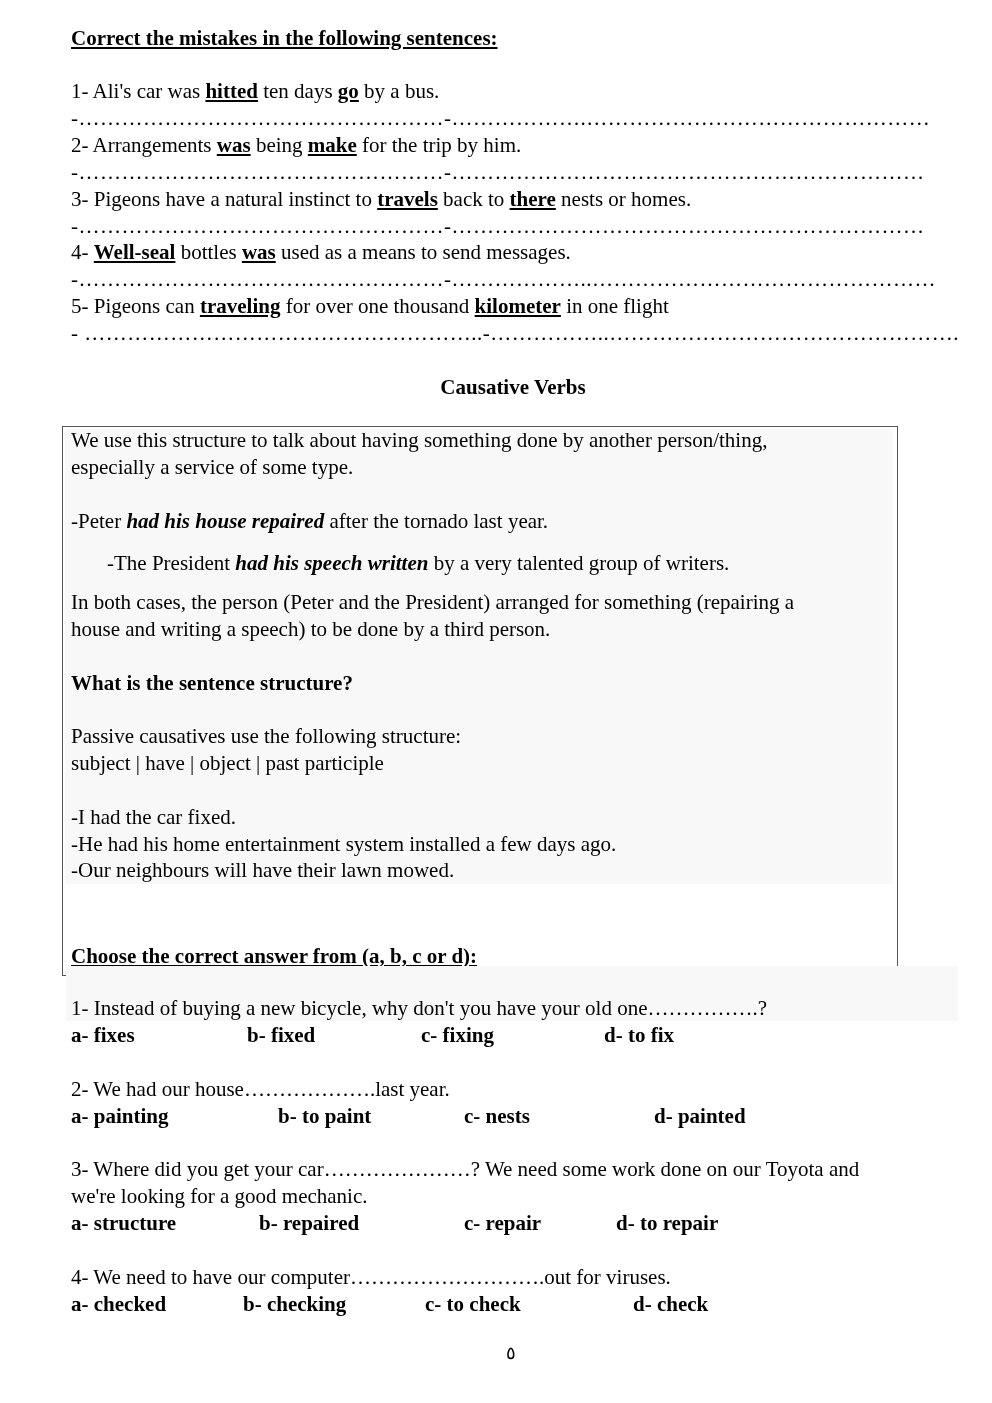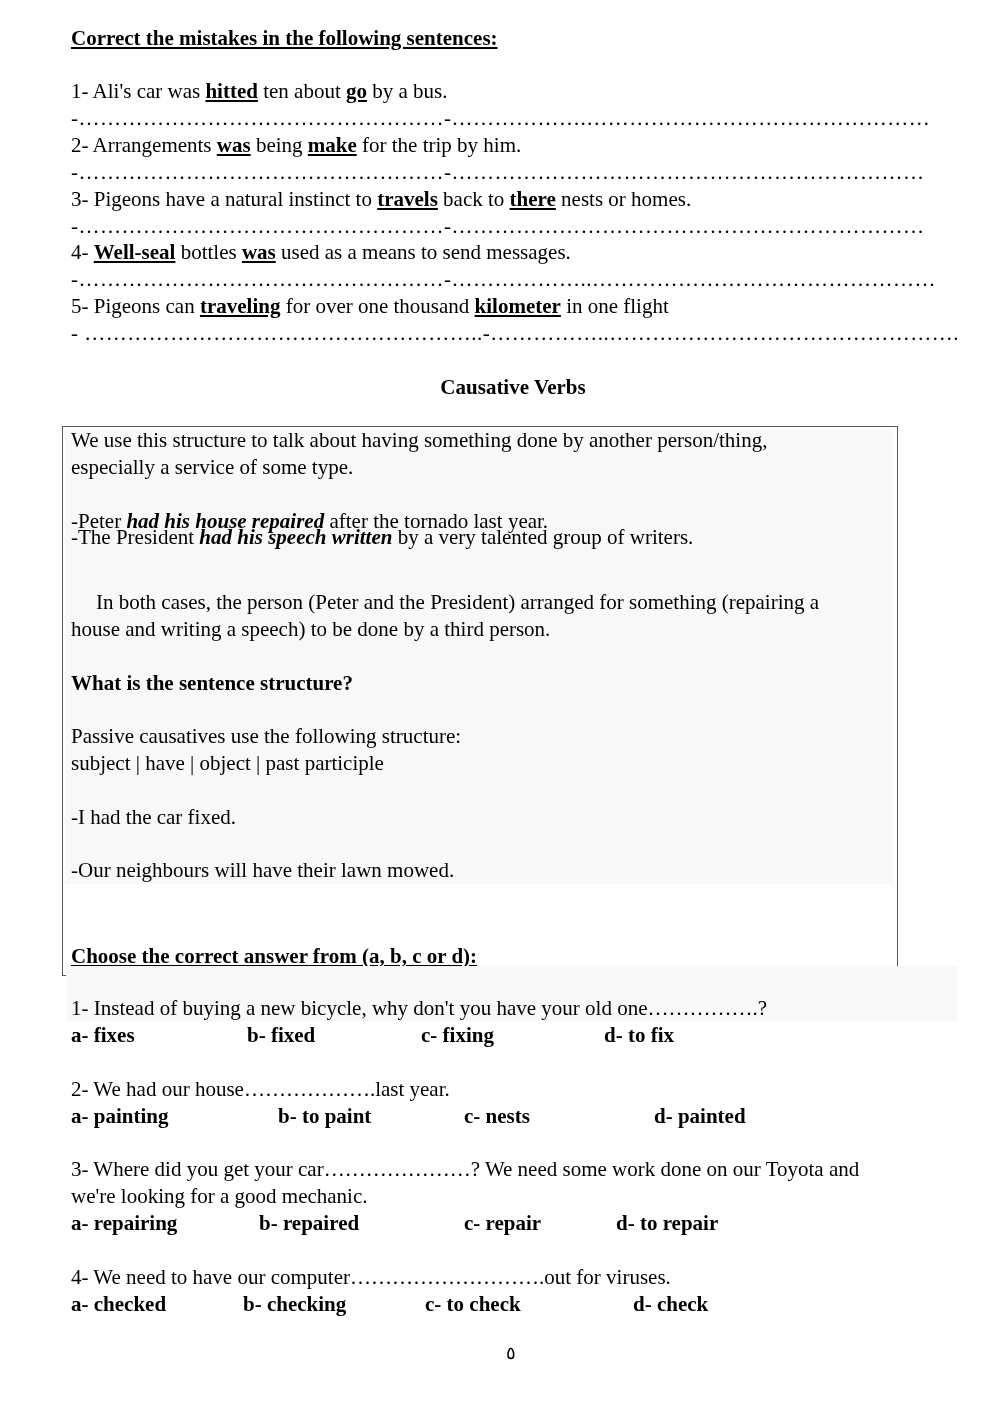--- a/index.html
+++ b/index.html
@@ -26,21 +26,21 @@
   .b { font-weight: bold; }
   .shade { position: absolute; left: 66px; top: 966px; width: 892px; height: 55px; background: #f8f8f8; }
   .opt { position: absolute; font-weight: bold; white-space: nowrap; font-size: 21px; }
 </style>
 </head>
 <body>
 
 <div class="abs heading" style="left:71px; top:26px;">Correct the mistakes in the following sentences:</div>
 
 <div class="abs" style="left:71px; top:79px;">
-  <span>1- Ali's car was </span><span class="ul-bold">hitted</span><span> ten about </span><span class="ul-bold">go</span><span> by a bus.</span>
+  <span>1- Ali's car was </span><span class="ul-bold">hitted</span><span> ten days </span><span class="ul-bold">go</span><span> by a bus.</span>
 </div>
 <div class="abs dots" style="left:71px; top:106px;">-……………………………………………-……………….…………………………………………</div>
 
 <div class="abs" style="left:71px; top:133px;">
   <span>2- Arrangements </span><span class="ul-bold">was</span><span> being </span><span class="ul-bold">make</span><span> for the trip by him.</span>
 </div>
 <div class="abs dots" style="left:71px; top:160px;">-……………………………………………-…………………………………………………………</div>
 
 <div class="abs" style="left:71px; top:187px;">
   <span>3- Pigeons have a natural instinct to </span><span class="ul-bold">travels</span><span> back to </span><span class="ul-bold">there</span><span> nests or homes.</span>
@@ -59,50 +59,51 @@
 
 <div class="abs center-title" style="left:0; width:1026px; text-align:center; top:375px;">Causative Verbs</div>
 
 <div class="box">
   <div class="box-inner"></div>
   <div class="line" style="top:1px;">We use this structure to talk about having something done by another person/thing,</div>
   <div class="line" style="top:28px;">especially a service of some type.</div>
   <div class="line" style="top:82px;">
     <span>-Peter </span><span class="bi">had his house repaired</span><span> after the tornado last year.</span>
   </div>
-  <div class="line" style="top:98px;">
+  <div class="line" style="top:124px;margin-left:36px;">
     <span>-The President </span><span class="bi">had his speech written</span><span> by a very talented group of writers.</span>
   </div>
-  <div class="line" style="top:163px;margin-left:25px;">In both cases, the person (Peter and the President) arranged for something (repairing a</div>
+  <div class="line" style="top:163px;">In both cases, the person (Peter and the President) arranged for something (repairing a</div>
   <div class="line b" style="top:244px;">What is the sentence structure?</div>
   <div class="line" style="top:190px;">house and writing a speech) to be done by a third person.</div>
   <div class="line" style="top:297px;">Passive causatives use the following structure:</div>
   <div class="line" style="top:324px;">subject | have | object | past participle</div>
   <div class="line" style="top:378px;">-I had the car fixed.</div>
+  <div class="line" style="top:405px;">-He had his home entertainment system installed a few days ago.</div>
   <div class="line" style="top:431px;">-Our neighbours will have their lawn mowed.</div>
 </div>
 
 <div class="abs heading" style="left:71px; top:944px;">Choose the correct answer from (a, b, c or d):</div>
 <div class="shade"></div>
 
 <div class="abs" style="left:71px; top:996px;">1- Instead of buying a new bicycle, why don't you have your old one…………….?</div>
 <div class="opt" style="left:71px; top:1023px;">a- fixes</div>
 <div class="opt" style="left:247px; top:1023px;">b- fixed</div>
 <div class="opt" style="left:421px; top:1023px;">c- fixing</div>
 <div class="opt" style="left:604px; top:1023px;">d- to fix</div>
 
 <div class="abs" style="left:71px; top:1077px;">2- We had our house……………….last year.</div>
 <div class="opt" style="left:71px; top:1104px;">a- painting</div>
 <div class="opt" style="left:257px; top:1104px;margin-left:21px;">b- to paint</div>
 <div class="opt" style="left:464px; top:1104px;">c- nests</div>
 <div class="opt" style="left:618px; top:1104px;margin-left:36px;">d- painted</div>
 
 <div class="abs" style="left:71px; top:1157px;">3- Where did you get your car…………………? We need some work done on our Toyota and</div>
 <div class="abs" style="left:71px; top:1184px;">we're looking for a good mechanic.</div>
-<div class="opt" style="left:71px; top:1211px;">a- repairing</div>
+<div class="opt" style="left:71px; top:1211px;">a- structure</div>
 <div class="opt" style="left:259px; top:1211px;">b- repaired</div>
 <div class="opt" style="left:464px; top:1211px;">c- repair</div>
 <div class="opt" style="left:616px; top:1211px;">d- to repair</div>
 
 <div class="abs" style="left:71px; top:1265px;">4- We need to have our computer……………………….out for viruses.</div>
 <div class="opt" style="left:71px; top:1292px;">a- checked</div>
 <div class="opt" style="left:243px; top:1292px;">b- checking</div>
 <div class="opt" style="left:425px; top:1292px;">c- to check</div>
 <div class="opt" style="left:633px; top:1292px;">d- check</div>
 

